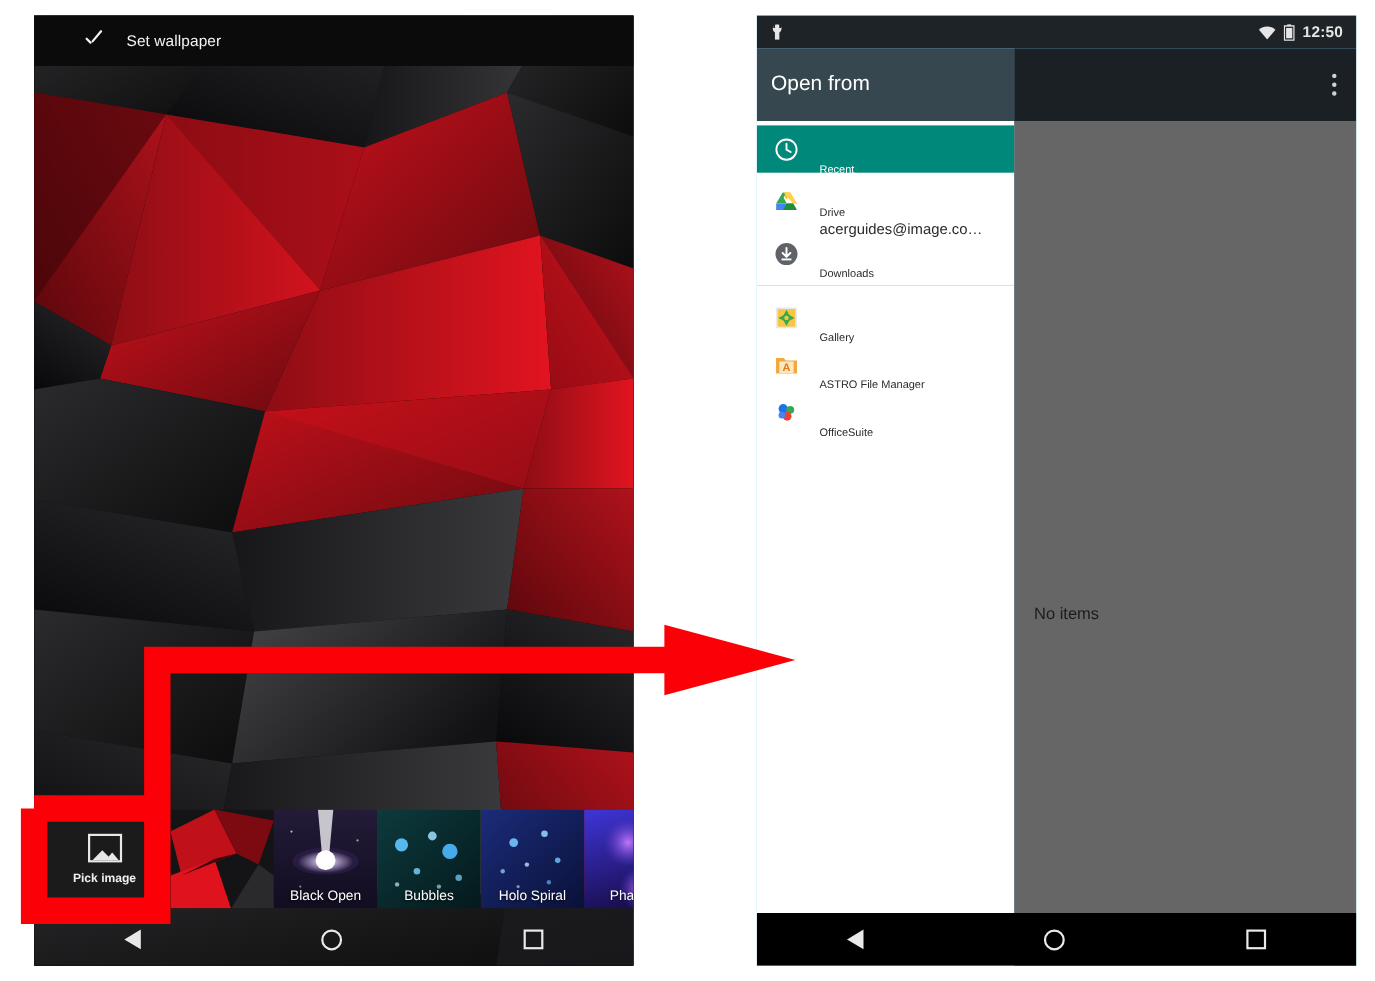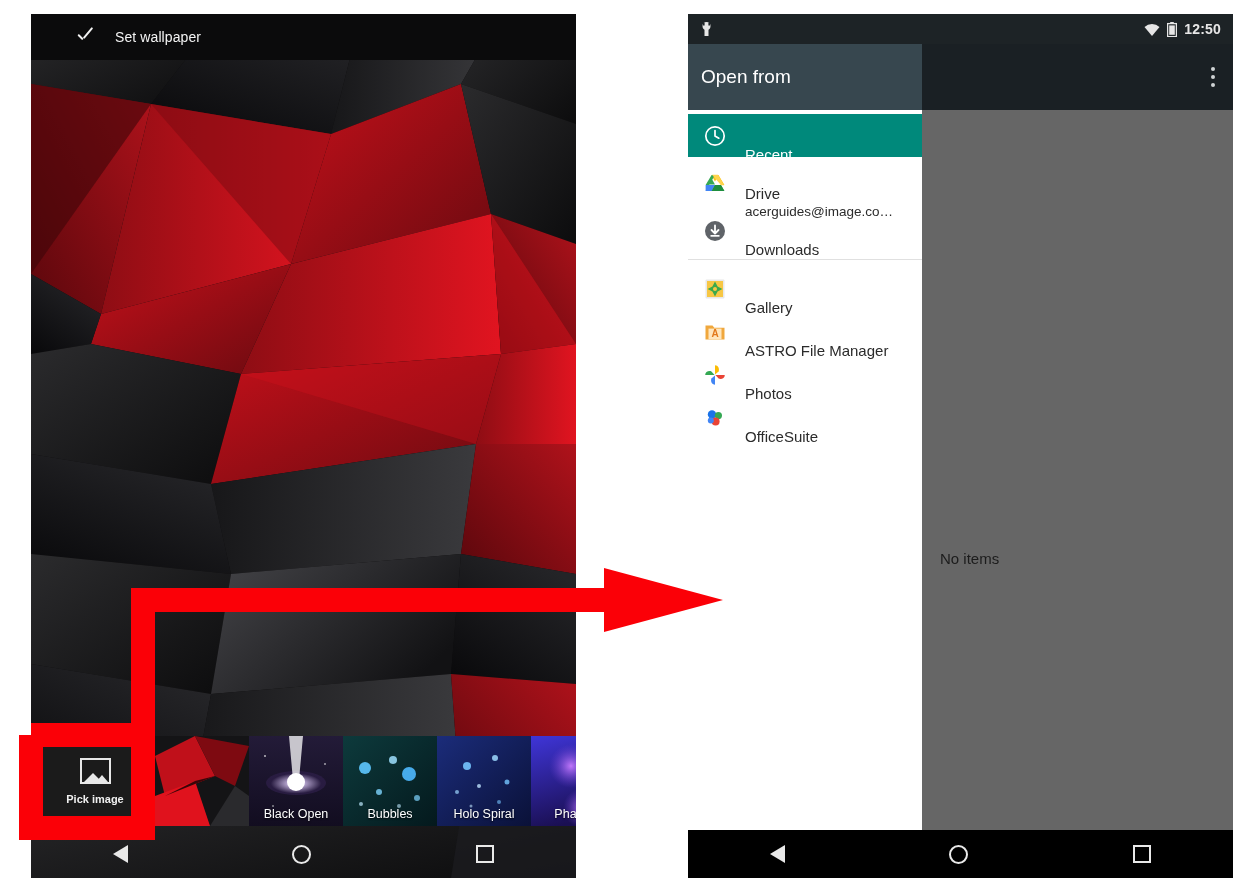--- a/index.html
+++ b/index.html
@@ -279,21 +279,21 @@
     gap: 18px;
   }
   .side-item.tall { height: 52px; }
   .side-item.selected { background: #00897b; }
   .side-icon {
     width: 24px; height: 24px;
     flex: 0 0 24px;
     position: relative;
   }
   .side-label {
-    font-size: 15px;
+    font-size: 10px;
     color: #2b2b2b;
     line-height: 1.25;
     margin-top: 40px;
   }
   .side-item.selected .side-label { color: #ffffff; }
   .side-sub {
     font-size: 13.5px;
     color: #2b2b2b;
     line-height: 1.25;
   }
@@ -605,31 +605,20 @@
         <span class="side-icon">
           <svg width="24" height="24" viewBox="0 0 24 24">
             <path d="M2.5 5.5 h7 l1.8 2.2 h10.2 v11.8 h-19 z" fill="#f0a73c"></path>
             <rect x="5.5" y="8.6" width="13" height="10.7" fill="#ffe6bd"></rect>
             <text x="12" y="17.4" font-family="Liberation Sans, sans-serif" font-size="10" font-weight="bold" fill="#e2781a" text-anchor="middle">A</text>
           </svg>
         </span>
         <span class="side-label">ASTRO File Manager</span>
       </div>
 
-      <div class="side-item">
-        <span class="side-icon">
-          <svg width="24" height="24" viewBox="0 0 24 24">
-            <path d="M12 2.2 C15.2 2.2 16.6 5.6 15.6 8.4 L12 11.6 Z" fill="#fbbc04"></path>
-            <path d="M21.8 12 C21.8 15.2 18.4 16.6 15.6 15.6 L12.4 12 Z" fill="#ea4335"></path>
-            <path d="M12 21.8 C8.8 21.8 7.4 18.4 8.4 15.6 L12 12.4 Z" fill="#4285f4"></path>
-            <path d="M2.2 12 C2.2 8.8 5.6 7.4 8.4 8.4 L11.6 12 Z" fill="#34a853"></path>
-          </svg>
-        </span>
-        <span class="side-label">Photos</span>
-      </div>
 
       <div class="side-item">
         <span class="side-icon">
           <svg width="24" height="24" viewBox="0 0 24 24">
             <circle cx="9" cy="8.5" r="4.2" fill="#1a73e8"></circle>
             <circle cx="15.4" cy="9.6" r="3.6" fill="#34a853"></circle>
             <circle cx="12.6" cy="15.4" r="4" fill="#ea4335"></circle>
             <circle cx="7.8" cy="14.4" r="3" fill="#4285f4"></circle>
           </svg>
         </span>

